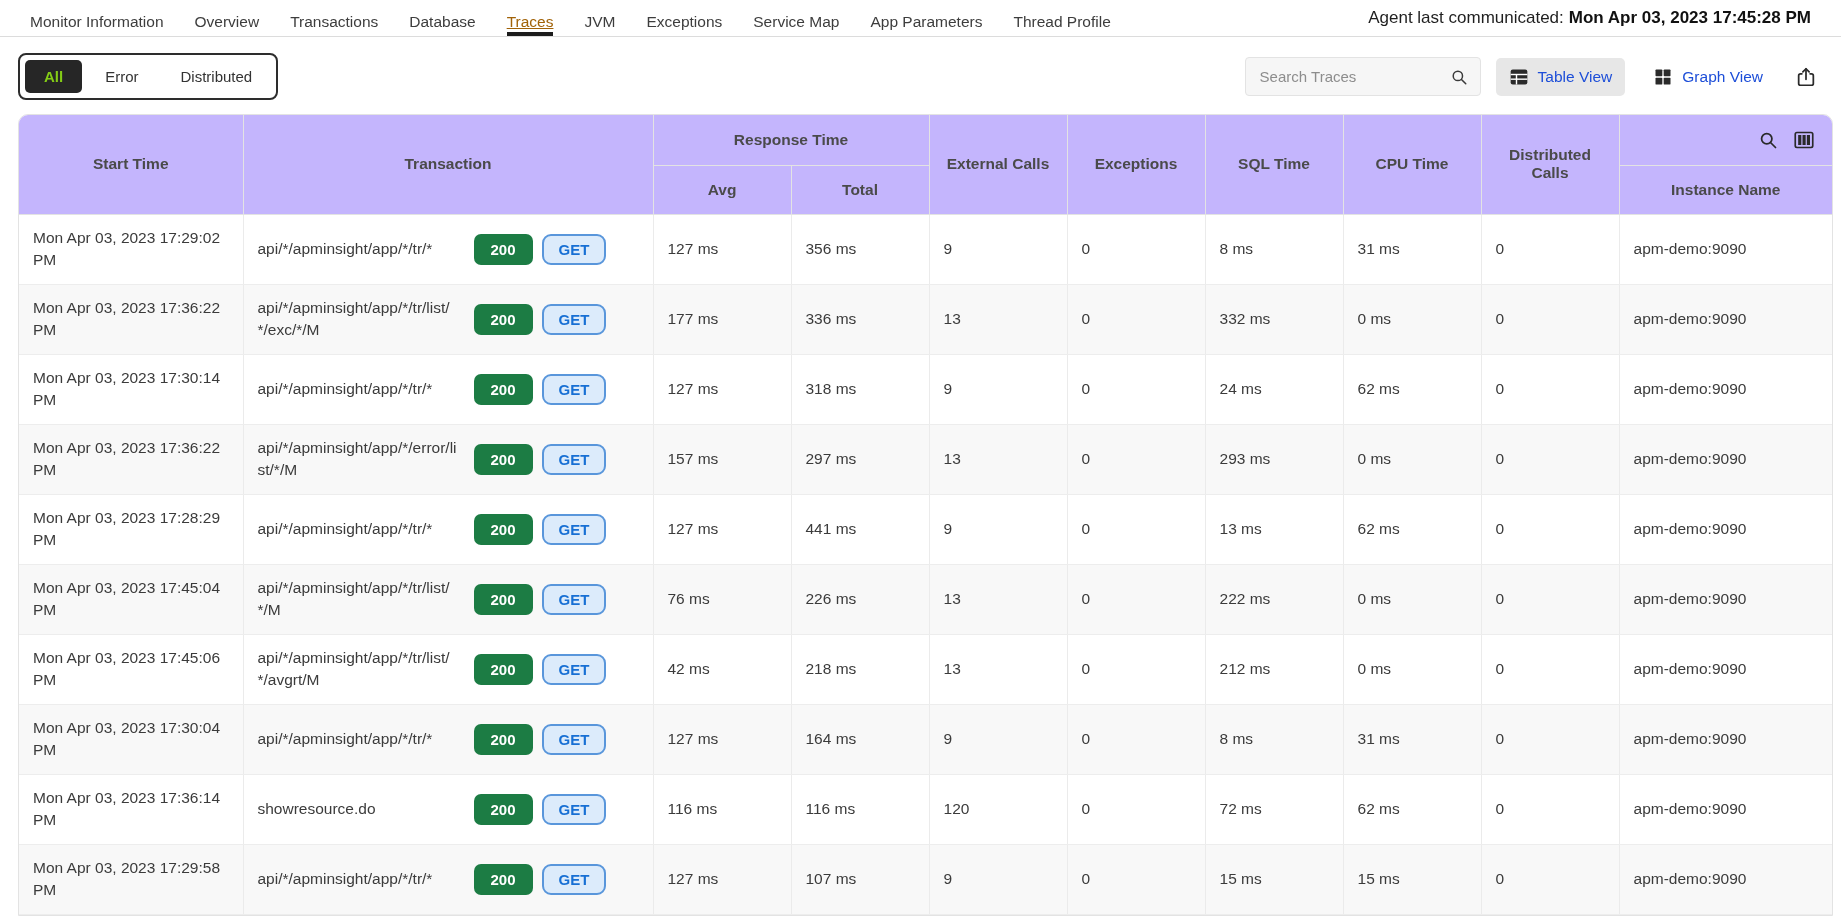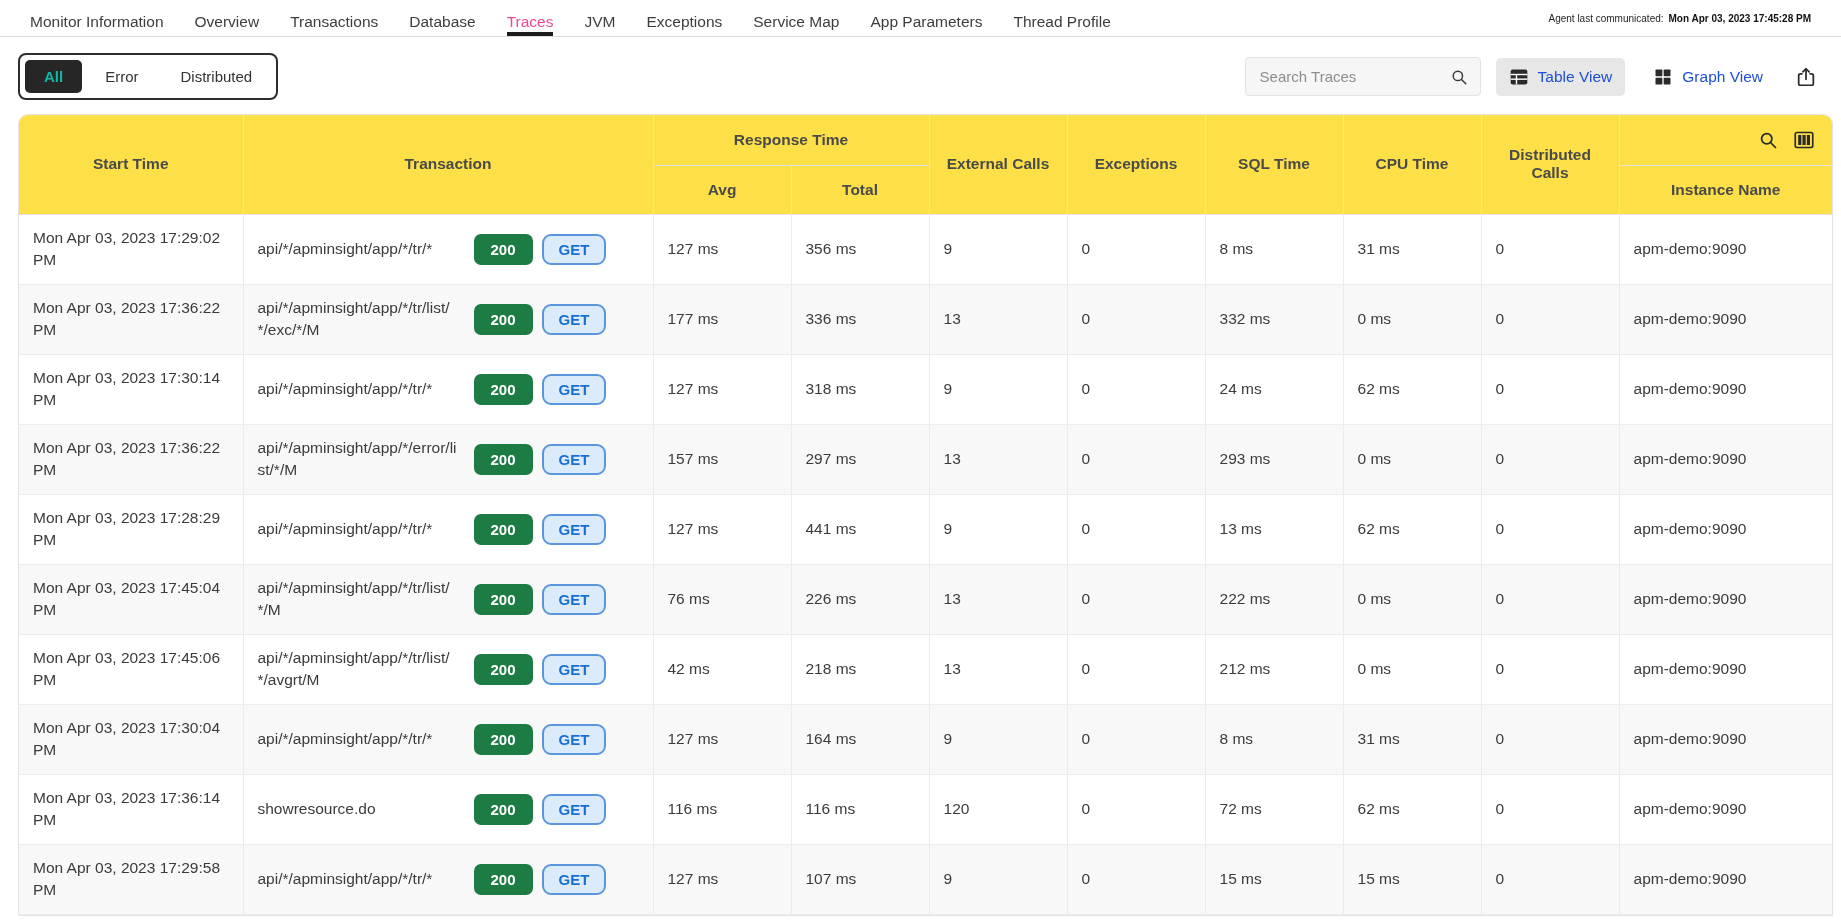--- a/index.html
+++ b/index.html
@@ -14,38 +14,38 @@
   .topnav {
     display: flex; align-items: stretch; height: 37px;
     border-bottom: 1px solid #dcdcdc; padding: 0 30px;
   }
   .nav-items { display: flex; gap: 31px; }
   .nav-item {
     display: flex; align-items: center; font-size: 15.5px; color: #3d3d3d;
     cursor: pointer; border-bottom: 4px solid transparent; padding-top: 12px;
     white-space: nowrap;
   }
-  .nav-item.active { color: #ec4899; border-bottom-color: #1c1c1c; }
+  .nav-item.active { color: #a16207; border-bottom-color: #1c1c1c; text-decoration: underline; }
   .agent {
     margin-left: auto; display: flex; align-items: center; gap: 5px;
-    font-size: 10px; color: #1f1f1f; white-space: nowrap;
+    font-size: 17px; color: #1f1f1f; white-space: nowrap;
   }
   .agent .agent-value { font-weight: bold; color: #111; }
 
   
   .toolbar { display: flex; align-items: center; padding: 16px 20px 0 18px; }
   .filter-group {
     display: flex; align-items: center; gap: 4px;
     border: 2px solid #2d2d2d; border-radius: 8px; padding: 5px; background: #fff;
   }
   .filter-btn {
     font-size: 15px; color: #333; padding: 8px 19px; border-radius: 5px;
     cursor: pointer; background: transparent; border: none; font-family: inherit;
   }
-  .filter-btn.active { background: #262626; color: #14b8a6; font-weight: bold; }
+  .filter-btn.active { background: #262626; color: #84cc16; font-weight: bold; }
 
   .toolbar-right { margin-left: auto; display: flex; align-items: center; gap: 15px; }
   .search-box {
     display: flex; align-items: center; width: 236px; height: 39px;
     background: #f6f6f6; border: 1px solid #e3e3e3; border-radius: 4px; padding: 0 12px;
   }
   .search-box input {
     border: none; background: transparent; outline: none; flex: 1;
     font-size: 15px; color: #333; font-family: inherit; min-width: 0;
   }
@@ -62,21 +62,21 @@
   .view-btn.active { background: #e7e7e7; }
   .share-btn { background: none; border: none; cursor: pointer; padding: 4px; display: flex; }
 
   
   .table-wrap {
     margin: 14px 8px 0 18px; border: 1px solid #e3e3e3;
     border-radius: 10px 10px 0 0; overflow: hidden;
   }
   table { width: 100%; border-collapse: collapse; table-layout: fixed; }
   thead th {
-    background: #fde047; font-size: 15.5px; font-weight: bold; color: #4a4a4a;
+    background: #c4b5fd; font-size: 15.5px; font-weight: bold; color: #4a4a4a;
     border-right: 1px solid #e3e3e3; border-bottom: 1px solid #e3e3e3;
     text-align: center; padding: 6px 10px; vertical-align: middle;
   }
   thead tr.tier1 { height: 50px; }
   thead tr.tier2 { height: 49px; }
   thead th:last-child, tbody td:last-child { border-right: none; }
   th.icons-cell { text-align: right; }
   .header-icons {
     display: flex; justify-content: flex-end; align-items: center;
     gap: 16px; padding-right: 8px; color: #2a2a2a;

